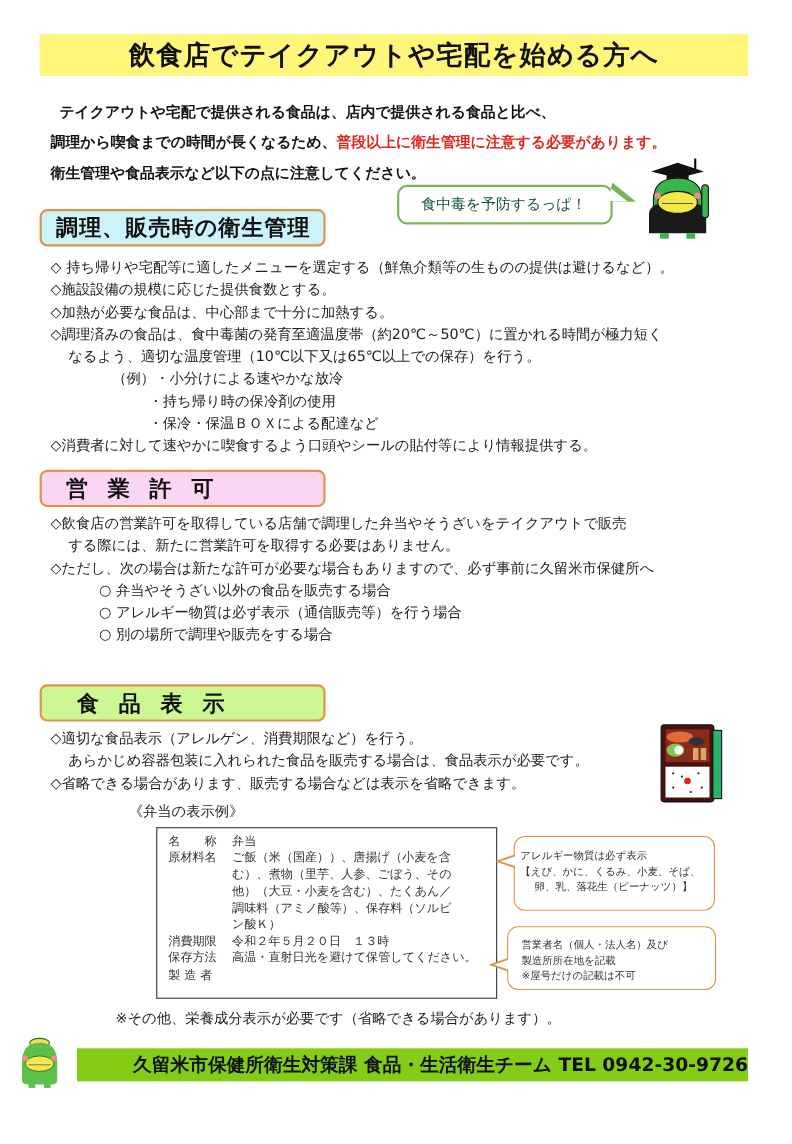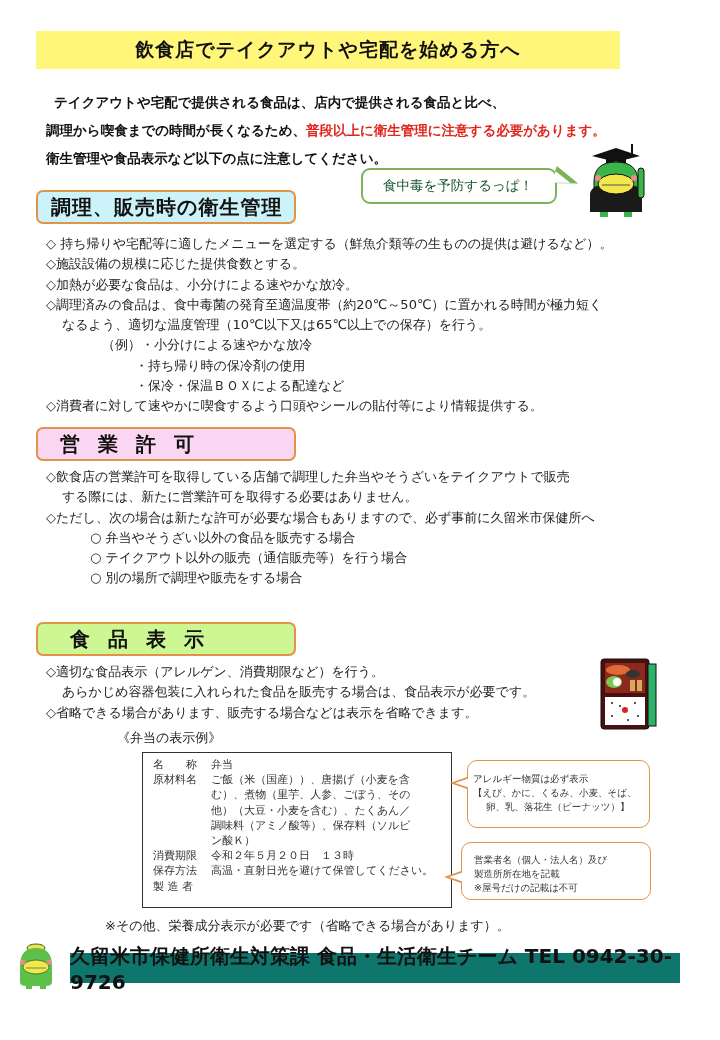--- a/index.html
+++ b/index.html
@@ -1,22 +1,22 @@
 <!DOCTYPE html>
 <html><head>
 <meta charset="utf-8">
 <style>
   * { box-sizing: border-box; margin: 0; padding: 0; }
   html, body { width: 720px; height: 1040px; background: #ffffff; overflow: hidden; }
   body { position: relative; font-family: "DejaVu Sans", "Liberation Sans", sans-serif; color: #222; }
 
   .title-bar {
-    position: absolute; left: 36px; top: 31px; width: 584px; height: 38px;
+    position: absolute; left: 36px; top: 31px; width: 644px; height: 38px;
     background: #fff67a; display: flex; align-items: center; justify-content: center;
-    font-weight: bold; font-size: 19px; color: #111; letter-spacing: 1px;
+    font-weight: bold; font-size: 24px; color: #111; letter-spacing: 1px;
   }
 
   .intro { position: absolute; left: 46px; top: 88px; width: 640px; font-size: 13.5px; font-weight: bold; color: #111; }
   .intro div { height: 28px; line-height: 28px; white-space: nowrap; }
   .intro .l1 { padding-left: 8px; }
   .intro .red { color: #e0261e; }
 
   .speech {
     position: absolute; left: 361px; top: 168px; width: 196px; height: 36px;
     border: 2px solid #7cb35a; border-radius: 9px; background: #fff;
@@ -81,22 +81,22 @@
   .tail-in {
     position: absolute; width: 0; height: 0;
     border-top: 5px solid transparent; border-bottom: 5px solid transparent;
     border-right: 15px solid #fff;
   }
 
   .note { position: absolute; left: 105px; top: 917px; font-size: 13px; color: #222; white-space: nowrap; }
 
   .footer-bar {
     position: absolute; left: 70px; top: 953px; width: 610px; height: 30px;
-    background: #0f766e; display: flex; align-items: center; justify-content: flex-end;
-    font-weight: bold; font-size: 20px; color: #111;
+    background: #84cc16; display: flex; align-items: center; justify-content: flex-end;
+    font-weight: bold; font-size: 17px; color: #111;
   }
 
   .mascot { position: absolute; }
   .bento { position: absolute; left: 600px; top: 658px; }
 </style>
 </head>
 <body>
 
 <div class="title-bar">
   <span>飲食店でテイクアウトや宅配を始める方へ</span>
@@ -131,38 +131,38 @@
   <rect x="16" y="70" width="8" height="5" fill="#3bb54a"></rect>
   <rect x="40" y="70" width="8" height="5" fill="#3bb54a"></rect>
 </svg>
 
 <div class="sec-head sec1">
   <span>調理、販売時の衛生管理</span>
 </div>
 <div class="body-text s1">
   <div class="ln">◇ 持ち帰りや宅配等に適したメニューを選定する（鮮魚介類等の生ものの提供は避けるなど）。</div>
   <div class="ln">◇施設設備の規模に応じた提供食数とする。</div>
-  <div class="ln">◇加熱が必要な食品は、小分けによる速やかな放冷。</div>
+  <div class="ln">◇加熱が必要な食品は、中心部まで十分に加熱する。</div>
   <div class="ln">◇調理済みの食品は、食中毒菌の発育至適温度帯（約20℃～50℃）に置かれる時間が極力短く</div>
   <div class="ln ind1">なるよう、適切な温度管理（10℃以下又は65℃以上での保存）を行う。</div>
   <div class="ln ex-lab">（例）・小分けによる速やかな放冷</div>
   <div class="ln ex-sub">・持ち帰り時の保冷剤の使用</div>
   <div class="ln ex-sub">・保冷・保温ＢＯＸによる配達など</div>
   <div class="ln">◇消費者に対して速やかに喫食するよう口頭やシールの貼付等により情報提供する。</div>
 </div>
 
 <div class="sec-head sec2">
   <span>営業許可</span>
 </div>
 <div class="body-text s2">
   <div class="ln">◇飲食店の営業許可を取得している店舗で調理した弁当やそうざいをテイクアウトで販売</div>
   <div class="ln ind1">する際には、新たに営業許可を取得する必要はありません。</div>
   <div class="ln"><span>◇</span><span class="ul">ただし、次の場合は新たな許可が必要な場合もありますので、必ず事前に久留米市保健所へ</span></div>
   <div class="ln circ">○ 弁当やそうざい以外の食品を販売する場合</div>
-  <div class="ln circ">○ テイクアウト以外の販売（通信販売等）を行う場合</div>
+  <div class="ln circ">○ アレルギー物質は必ず表示（通信販売等）を行う場合</div>
   <div class="ln circ">○ 別の場所で調理や販売をする場合</div>
 </div>
 
 <div class="sec-head sec3">
   <span>食品表示</span>
 </div>
 <div class="body-text s3">
   <div class="ln">◇適切な食品表示（アレルゲン、消費期限など）を行う。</div>
   <div class="ln ind1">あらかじめ容器包装に入れられた食品を販売する場合は、食品表示が必要です。</div>
   <div class="ln">◇省略できる場合があります、販売する場合などは表示を省略できます。</div>

